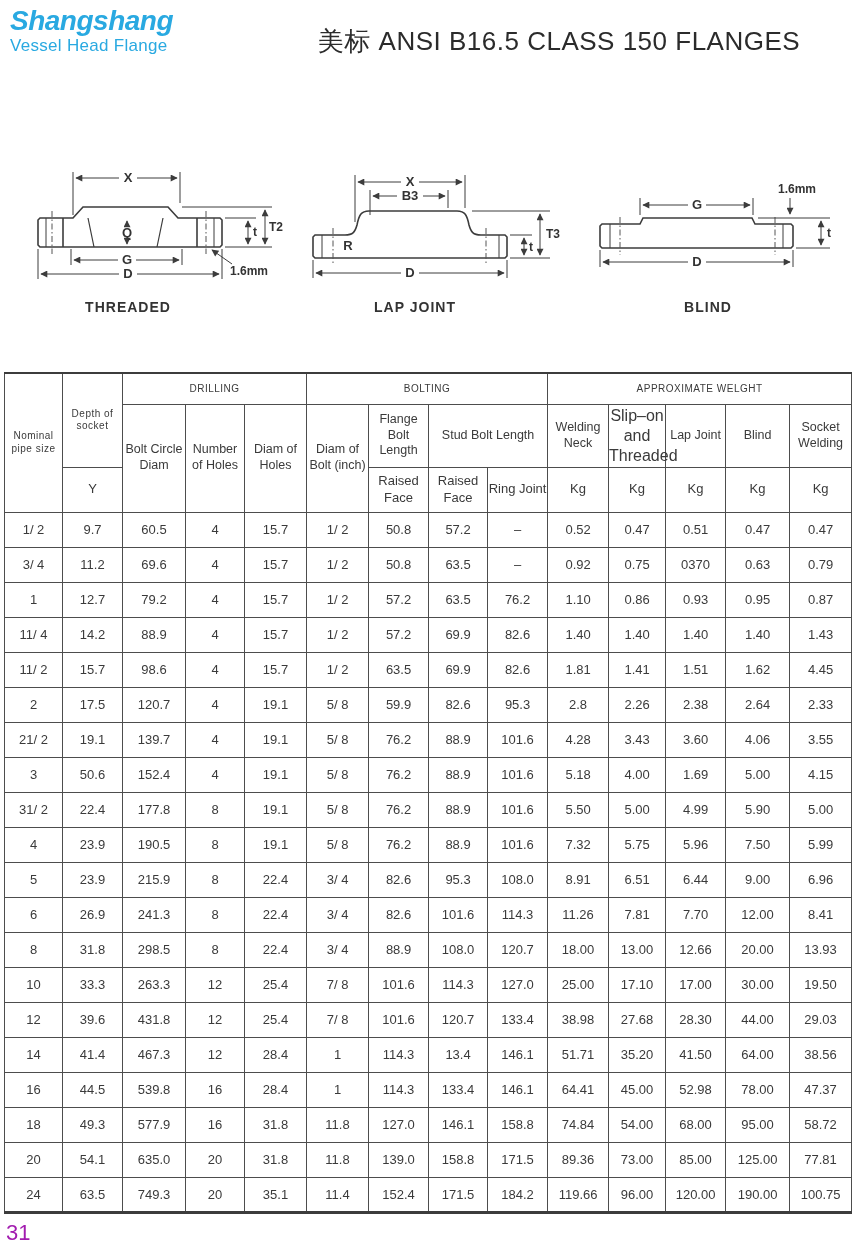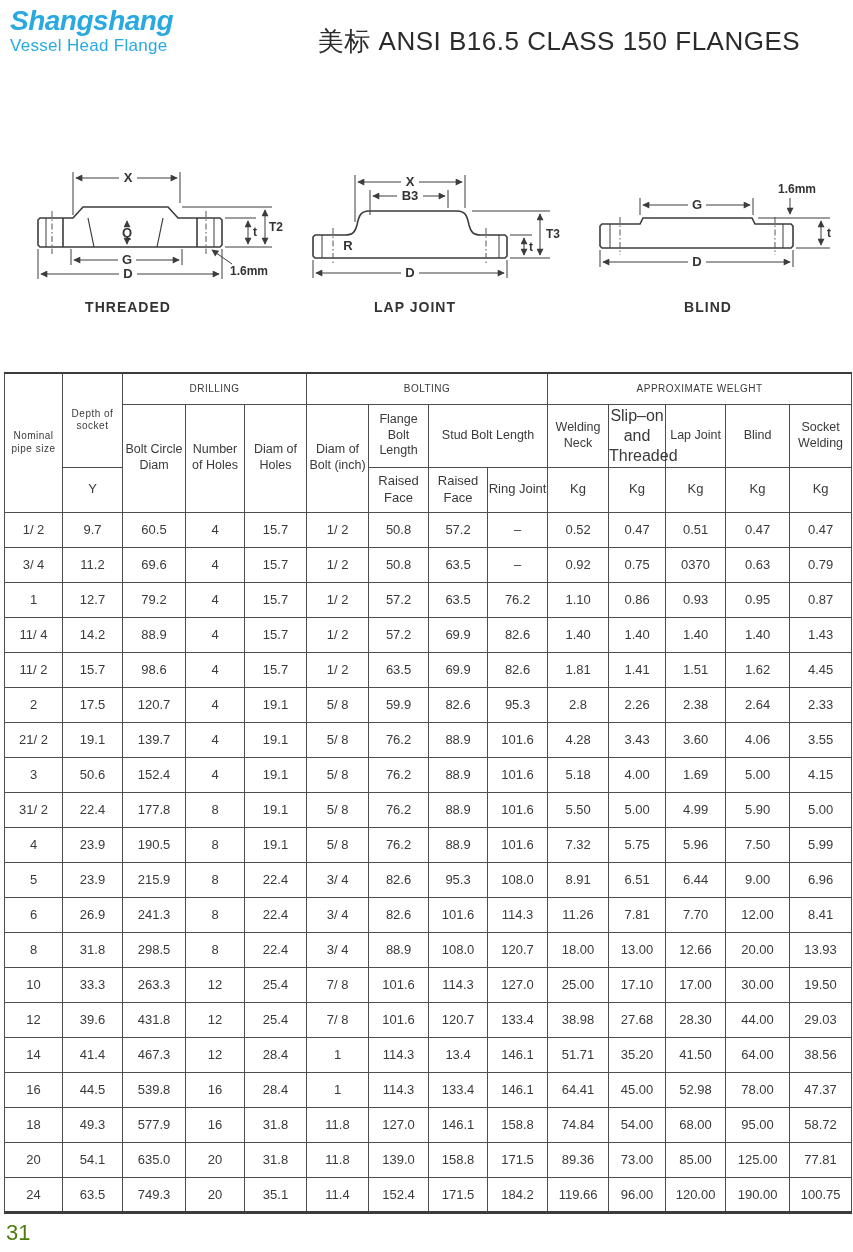--- a/index.html
+++ b/index.html
@@ -33,21 +33,21 @@
   .spec-table th, .spec-table td {
     border:1px solid #4d4d4d; text-align:center; vertical-align:middle;
     font-weight:normal; padding:1px 0;
   }
   .spec-table thead th { font-size:12.5px; line-height:1.25; }
   .spec-table .group-row th { font-size:10px; height:31px; letter-spacing:0.5px; }
   .spec-table .sub-row th { height:62px; }
   .spec-table .unit-row th { height:45px; font-size:13px; }
   .spec-table th.th-slipon { font-size:16px; }
   .spec-table td { font-size:13px; height:35px; }
-  .pagenum { position:absolute; top:1220px; left:6px; font-size:22px; color:#4d7c0f; }
+  .pagenum { position:absolute; top:1220px; left:6px; font-size:22px; color:#a21caf; }
 </style>
 </head>
 <body>
 
 <div class="page">
 
   <div class="brand">
     <div class="brand-line1" style="color: rgb(41, 169, 225);">Shangshang</div>
     <div class="brand-line2" style="color: rgb(41, 169, 225);">Vessel Head Flange</div>
   </div>

